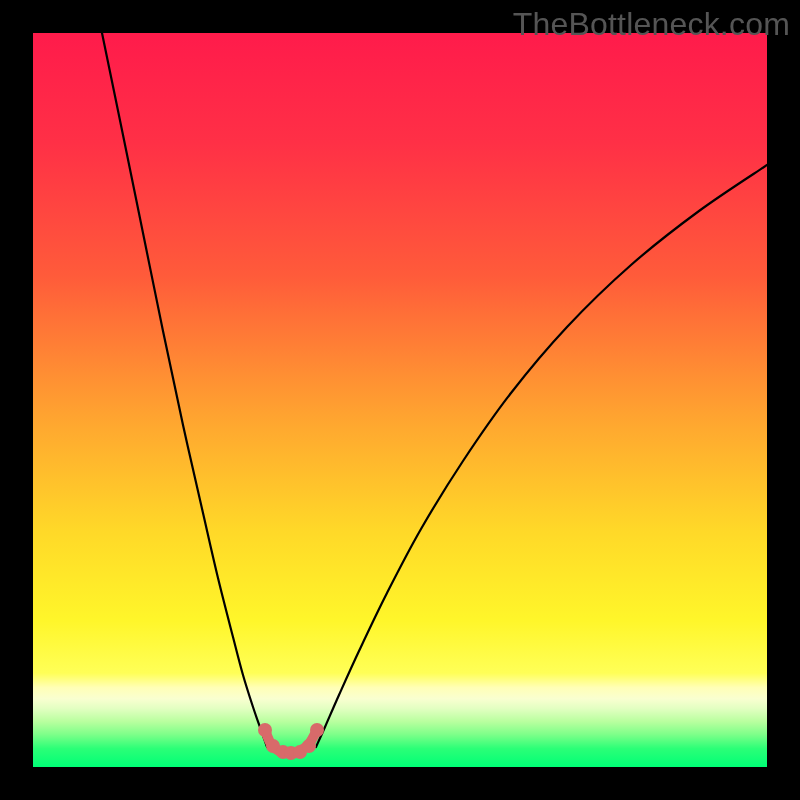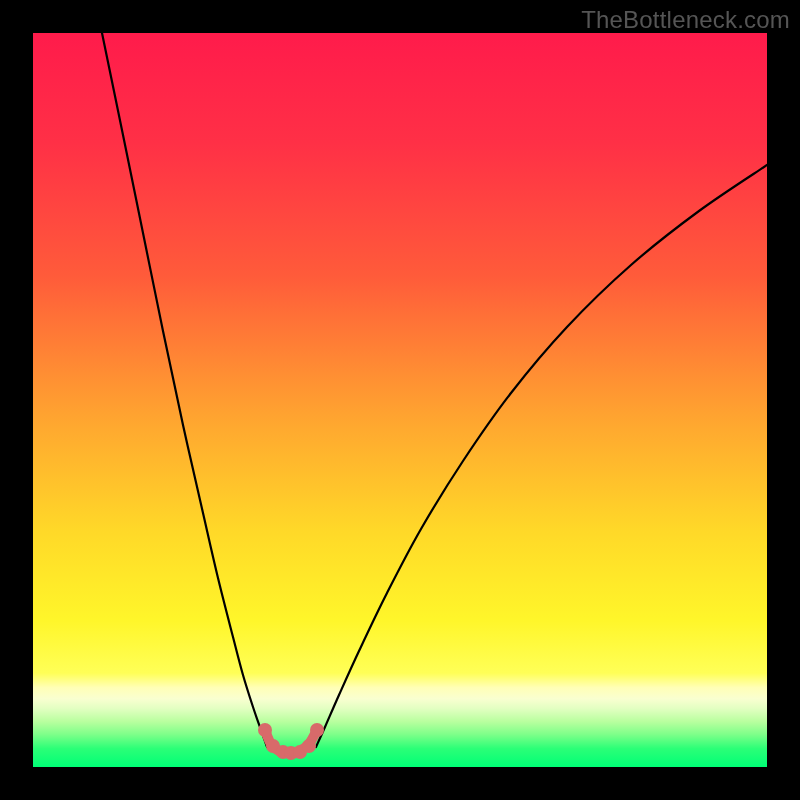--- a/index.html
+++ b/index.html
@@ -21,21 +21,21 @@
   }
   .gradient {
     position: absolute;
     inset: 0;
   }
   .watermark {
     position: absolute;
     top: 6px;
     right: 10px;
     z-index: 50;
-    font-size: 24px;
+    font-size: 32px;
     font-weight: 500;
     letter-spacing: 0.2px;
     color: #555;
   }
   svg.curves {
     position: absolute;
     inset: 0;
     z-index: 30;
   }
   svg.markers {

